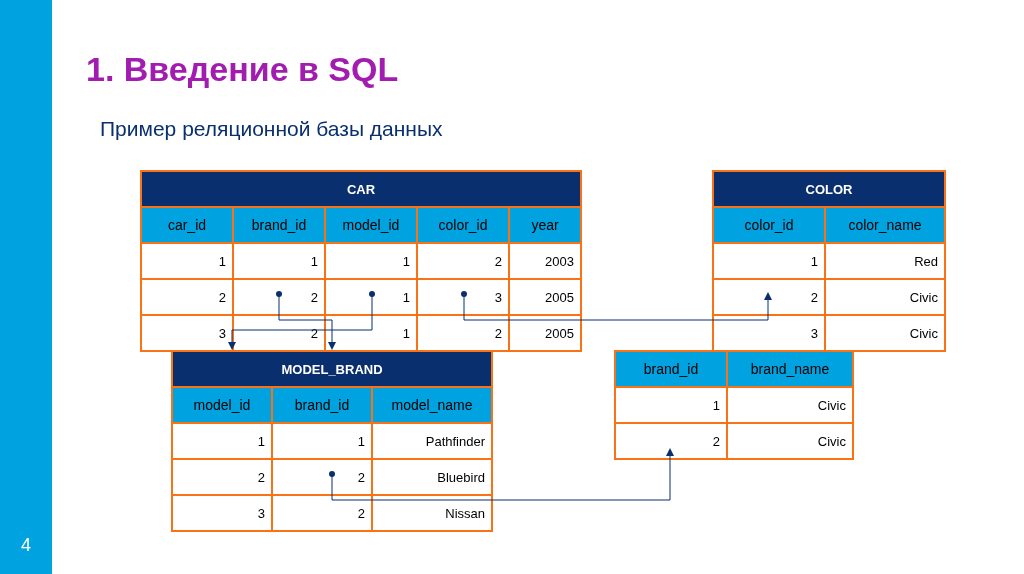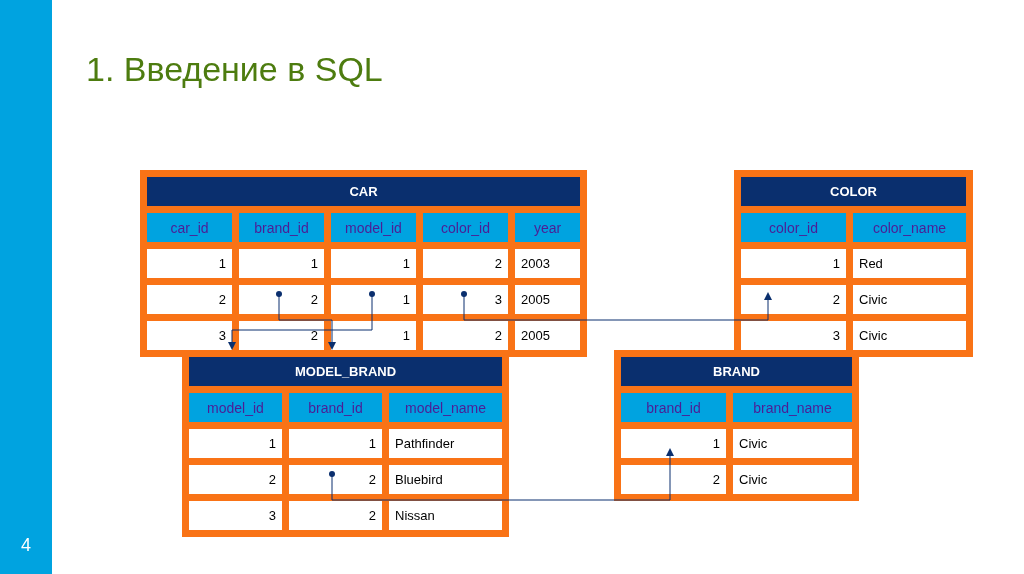--- a/index.html
+++ b/index.html
@@ -25,23 +25,23 @@
       color: #ffffff;
       font-size: 18px;
     }
     .content {
       position: absolute;
       left: 52px; top: 0;
       right: 0; bottom: 0;
       padding: 50px 40px 0 34px;
     }
     h1 {
-      color: #4d7c0f;
+      color: #a21caf;
       font-size: 34px;
-      font-weight: 400;
+      font-weight: 700;
     }
     .subtitle {
       color: #0a2f6e;
       margin-top: 28px;
       font-size: 21px;
       font-weight: 400;
       margin-left: 14px;
     }
     .diagram {
       position: absolute;
@@ -50,45 +50,45 @@
       right: 40px;
       bottom: 0;
     }
     table.db {
       position: absolute;
       border-collapse: collapse;
       font-size: 13px;
       background: #ffffff;
     }
     table.db th, table.db td {
-      border: 7px solid #f97316;
+      border: 2px solid #f97316;
       height: 36px;
       padding: 0 6px;
       text-align: center;
       white-space: nowrap;
     }
     table.db .title th {
       background: #0a2f6e;
       color: #ffffff;
       font-weight: 700;
       font-size: 13px;
     }
     table.db .cols th {
       background: #00a3e0;
-      color: #4c1d95;
+      color: #000000;
       font-weight: 400;
       font-size: 14px;
     }
     table.db td.num { text-align: right; }
-    table.db td.txt { text-align: left; }
+    table.db td.txt { text-align: right; }
 
     
     #t-car   { left: 54px;  top: 0; }
-    #t-color { left: 648px; top: 0; }
-    #t-model { left: 96px;  top: 180px; }
+    #t-color { left: 626px; top: 0; }
+    #t-model { left: 85px;  top: 180px; }
     #t-brand { left: 528px; top: 180px; }
 
     svg.connectors {
       position: absolute;
       left: 0; top: 0;
       width: 920px; height: 360px;
       pointer-events: none;
     }
     svg.connectors path {
       stroke: #0a2f6e;
@@ -103,20 +103,21 @@
     }
   </style>
 </head>
 <body>
 
 <div class="sidebar"></div>
 <div class="page-num">4</div>
 
 <div class="content">
   <h1>1. Введение в SQL</h1>
+  <div class="subtitle">Пример реляционной базы данных</div>
 </div>
 
 <div class="diagram">
 
   <table class="db" id="t-car">
     <tbody>
         <tr class="title">
           <th colspan="5">CAR</th>
         </tr>
     <tr class="cols">
@@ -197,23 +198,20 @@
     <tr>
       <td class="num">3</td>
       <td class="num">2</td>
       <td class="txt">Nissan</td>
     </tr>
   </tbody>
     </table>
 
   <table class="db" id="t-brand">
     <tbody>
-        <tr class="title">
-          <th colspan="2">BRAND</th>
-        </tr>
     <tr class="cols">
       <th style="width:112px">brand_id</th>
       <th style="width:126px">brand_name</th>
     </tr>
     <tr>
       <td class="num">1</td>
       <td class="txt">Civic</td>
     </tr>
     <tr>
       <td class="num">2</td>

